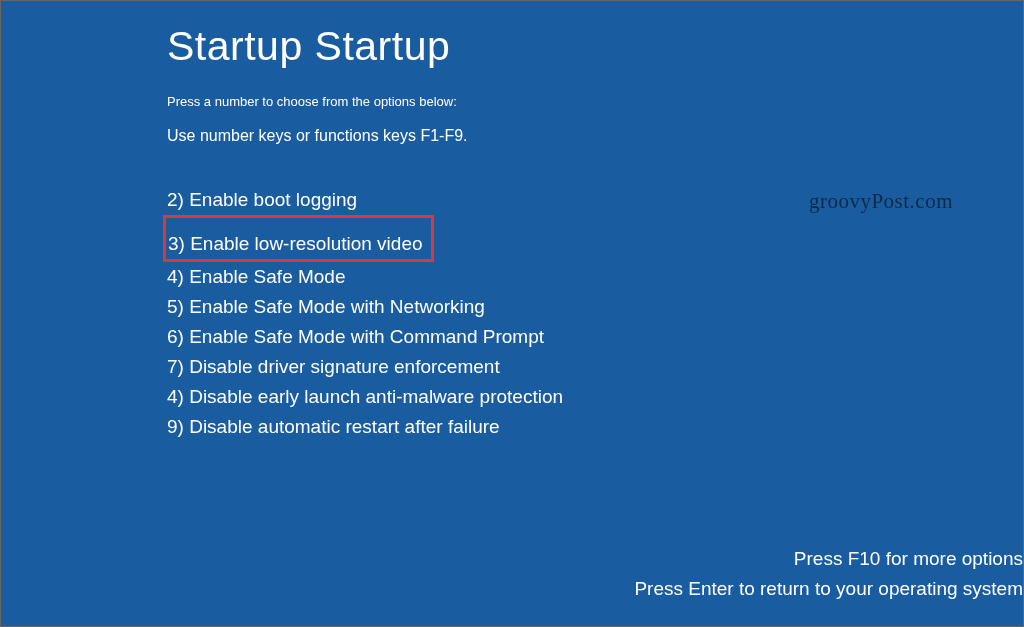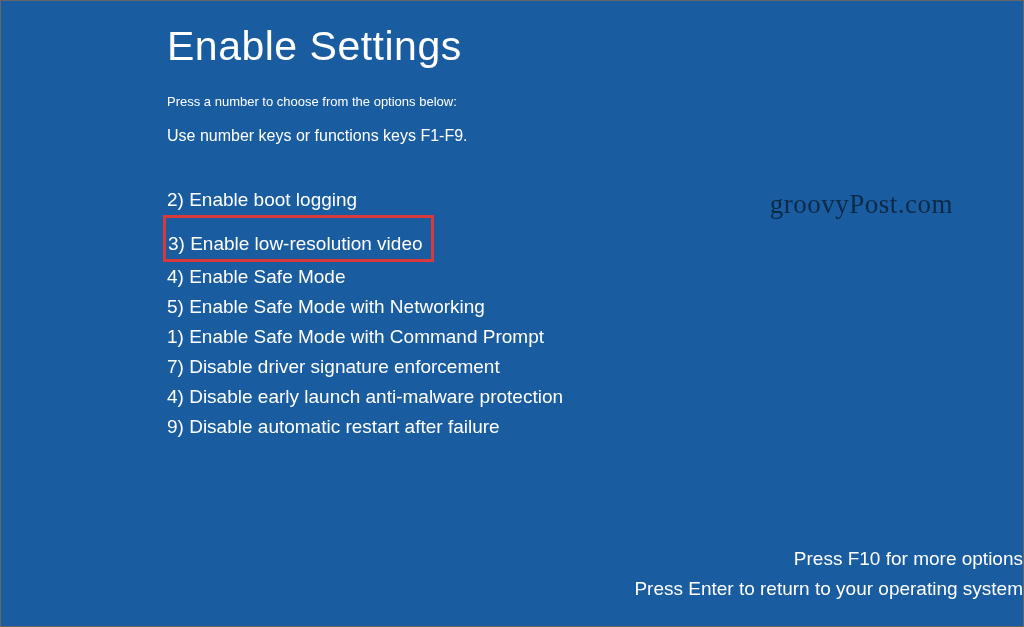--- a/index.html
+++ b/index.html
@@ -59,40 +59,40 @@
       font-size: 19px;
       font-weight: 300;
       line-height: 1.55;
       text-align: right;
     }
     .watermark {
       position: absolute;
       top: 188px;
       right: 70px;
       font-family: Georgia, "Times New Roman", serif;
-      font-size: 27px;
+      font-size: 21px;
       color: rgba(0, 0, 0, 0.55);
       font-weight: 400;
       letter-spacing: 0.5px;
     }
   </style>
 </head>
 <body>
 
 <div class="container">
-  <h1 class="title">Enable Settings</h1>
+  <h1 class="title">Startup Startup</h1>
   <div class="subtitle">Press a number to choose from the options below:</div>
   <div class="hint">Use number keys or functions keys F1-F9.</div>
 
   <div class="options">
     <div class="option-row"><span class="option">2) Enable boot logging</span></div>
     <div class="option-row"><span class="highlight-box"><span class="option">3) Enable low-resolution video</span></span></div>
     <div class="option-row"><span class="option">4) Enable Safe Mode</span></div>
     <div class="option-row"><span class="option">5) Enable Safe Mode with Networking</span></div>
-    <div class="option-row"><span class="option">1) Enable Safe Mode with Command Prompt</span></div>
+    <div class="option-row"><span class="option">6) Enable Safe Mode with Command Prompt</span></div>
     <div class="option-row"><span class="option">7) Disable driver signature enforcement</span></div>
     <div class="option-row"><span class="option">4) Disable early launch anti-malware protection</span></div>
     <div class="option-row"><span class="option">9) Disable automatic restart after failure</span></div>
   </div>
 
   <div class="footer-line">Press F10 for more options</div>
   <div class="footer-line">Press Enter to return to your operating system</div>
 </div>
 
 <div class="watermark">groovyPost.com</div>

